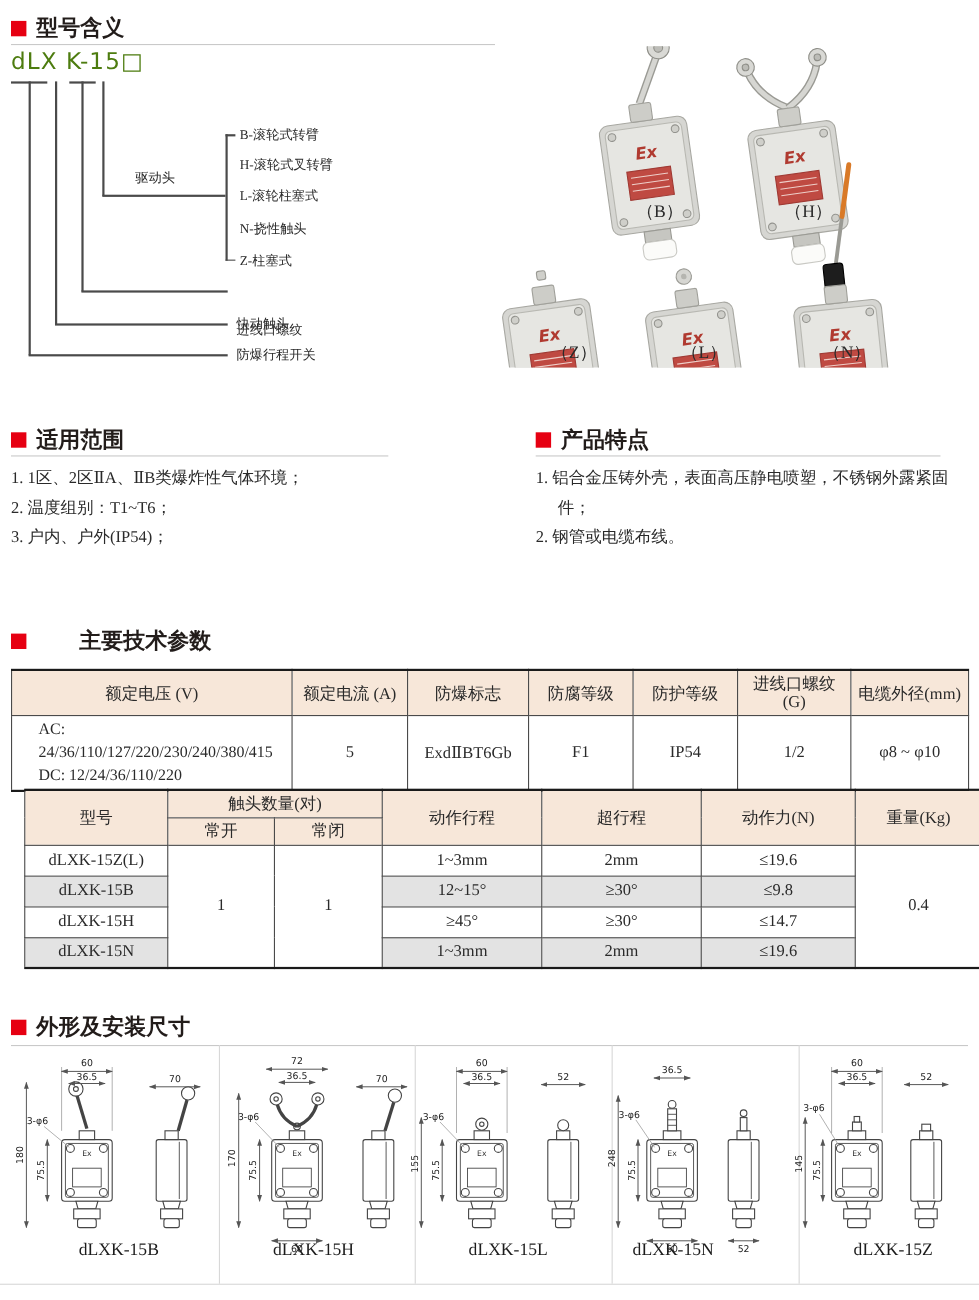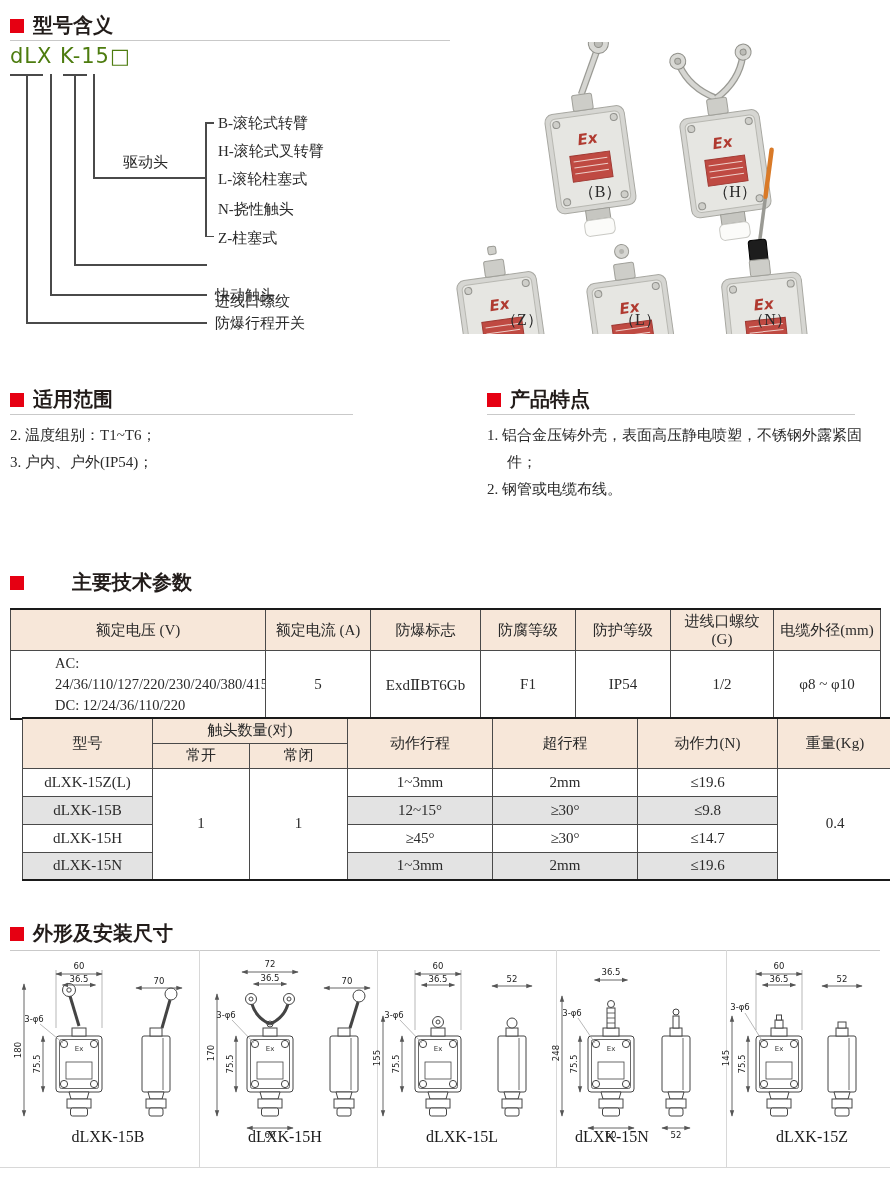--- a/index.html
+++ b/index.html
@@ -9,34 +9,34 @@
   
   .sec-title{position:absolute;display:flex;align-items:center;gap:9px;
              font-family:"Liberation Sans","DejaVu Sans",sans-serif;
              font-weight:bold;font-size:20px;color:#221c1a;}
   .red-sq{width:14px;height:14px;background:#e60012;flex:0 0 auto;}
   .underline{position:absolute;height:1px;background:#c9c9c9;}
   
   .model-code{position:absolute;font-family:"DejaVu Sans","Liberation Sans",sans-serif;
               font-size:21px;color:#4d7c0f;letter-spacing:1px;}
   .tl{position:absolute;background:#4a4a4a;}
-  .tree-label{position:absolute;font-size:15px;color:#2a2a2a;white-space:nowrap;}
+  .tree-label{position:absolute;font-size:12px;color:#2a2a2a;white-space:nowrap;}
   
   .list-block{position:absolute;font-size:15px;line-height:27px;color:#2a2a2a;}
   .list-item{padding-left:20px;text-indent:-20px;}
   
   .tbl-wrap{position:absolute;}
   table{border-collapse:collapse;table-layout:fixed;width:870px;
         font-size:15px;color:#2a2a2a;}
   th,td{border:1px solid #4a4a4a;text-align:center;padding:2px 4px;
         font-weight:normal;overflow:hidden;}
   .t-outer{border-top:2.5px solid #1a1a1a;border-bottom:2.5px solid #1a1a1a;}
   th{background:#f7e7d9;}
   td.shaded,th.shaded{background:#e3e3e3;}
-  td.voltage{ text-align:left;padding-left:44px;font-size:14.5px;line-height:21px;}
+  td.voltage{ text-align:left;padding-left:24px;font-size:14.5px;line-height:21px;}
   
   .photo-label{position:absolute;width:80px;text-align:center;font-size:16px;color:#2a2a2a;}
   .dlabel{position:absolute;width:120px;text-align:center;font-size:16px;color:#1c1c1c;}
   .vsep{position:absolute;width:1px;background:#d8d8d8;}
   
   .dim{stroke:#555;stroke-width:0.9;}
   .ext{stroke:#999;stroke-width:0.7;}
   .oln{stroke:#444;stroke-width:1;fill:#fff;}
   .oln2{stroke:#444;stroke-width:0.8;fill:none;}
   .dtext{font:8.5px "DejaVu Sans",sans-serif;fill:#222;text-anchor:middle;}
@@ -146,20 +146,21 @@
 <div class="photo-label" style="left:482px;top:310px;">（Z）</div>
 <div class="photo-label" style="left:600px;top:310px;">（L）</div>
 <div class="photo-label" style="left:730px;top:310px;">（N）</div>
 
 <div class="sec-title" style="left:10px;top:386px;">
   <span class="red-sq"></span>
   <span>适用范围</span>
 </div>
 <div class="underline" style="left:10px;top:414px;width:343px;"></div>
 <div class="list-block" style="left:10px;top:422px;width:355px;">
+  <div class="list-item">1. 1区、2区ⅡA、ⅡB类爆炸性气体环境；</div>
   <div class="list-item">2. 温度组别：T1~T6；</div>
   <div class="list-item">3. 户内、户外(IP54)；</div>
 </div>
 
 <div class="sec-title" style="left:487px;top:386px;">
   <span class="red-sq"></span>
   <span>产品特点</span>
 </div>
 <div class="underline" style="left:487px;top:414px;width:368px;"></div>
 <div class="list-block" style="left:487px;top:422px;width:380px;">

